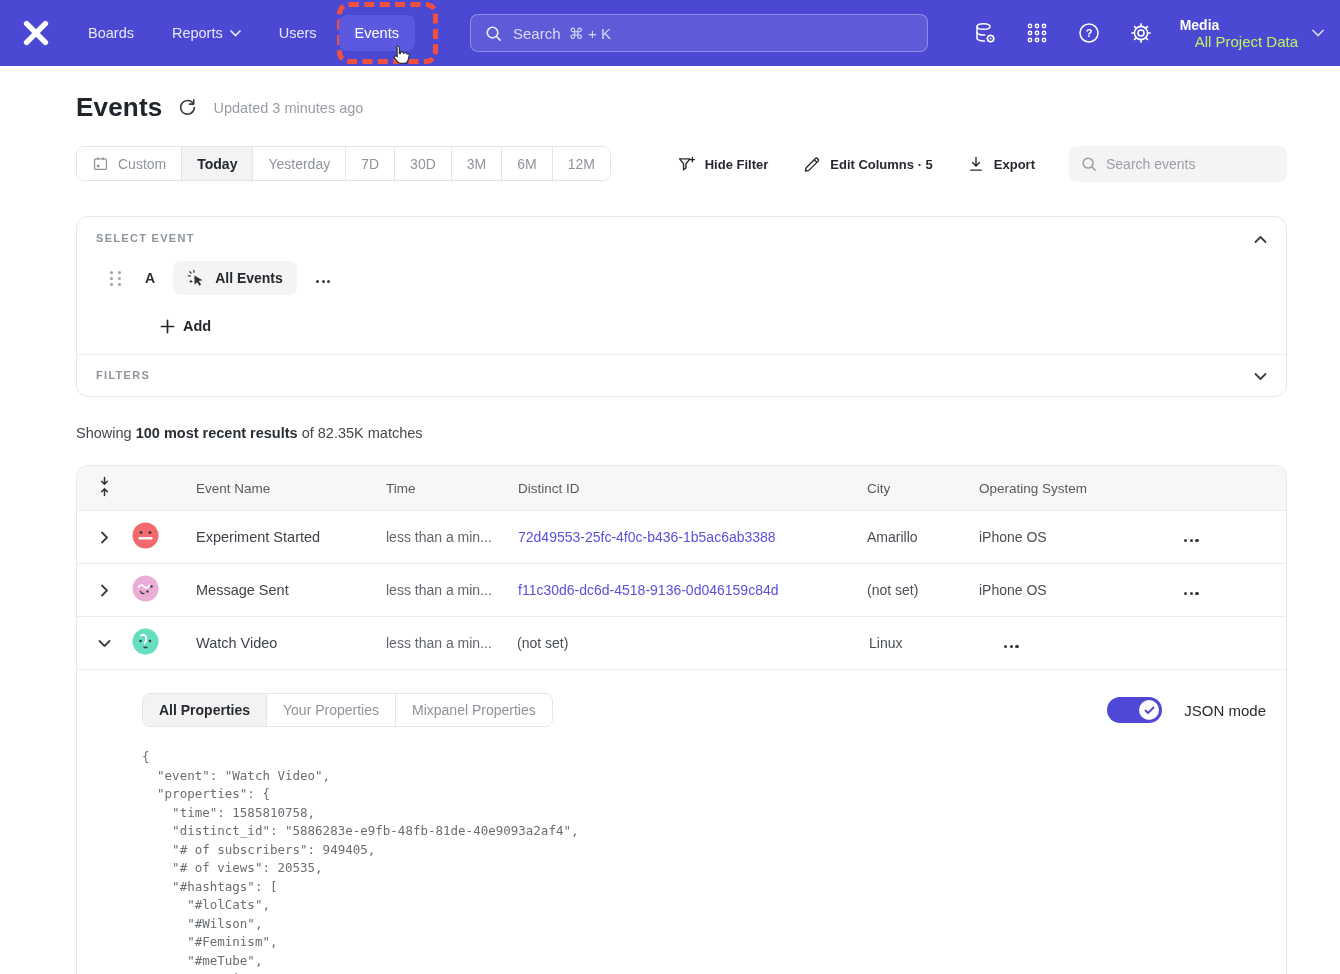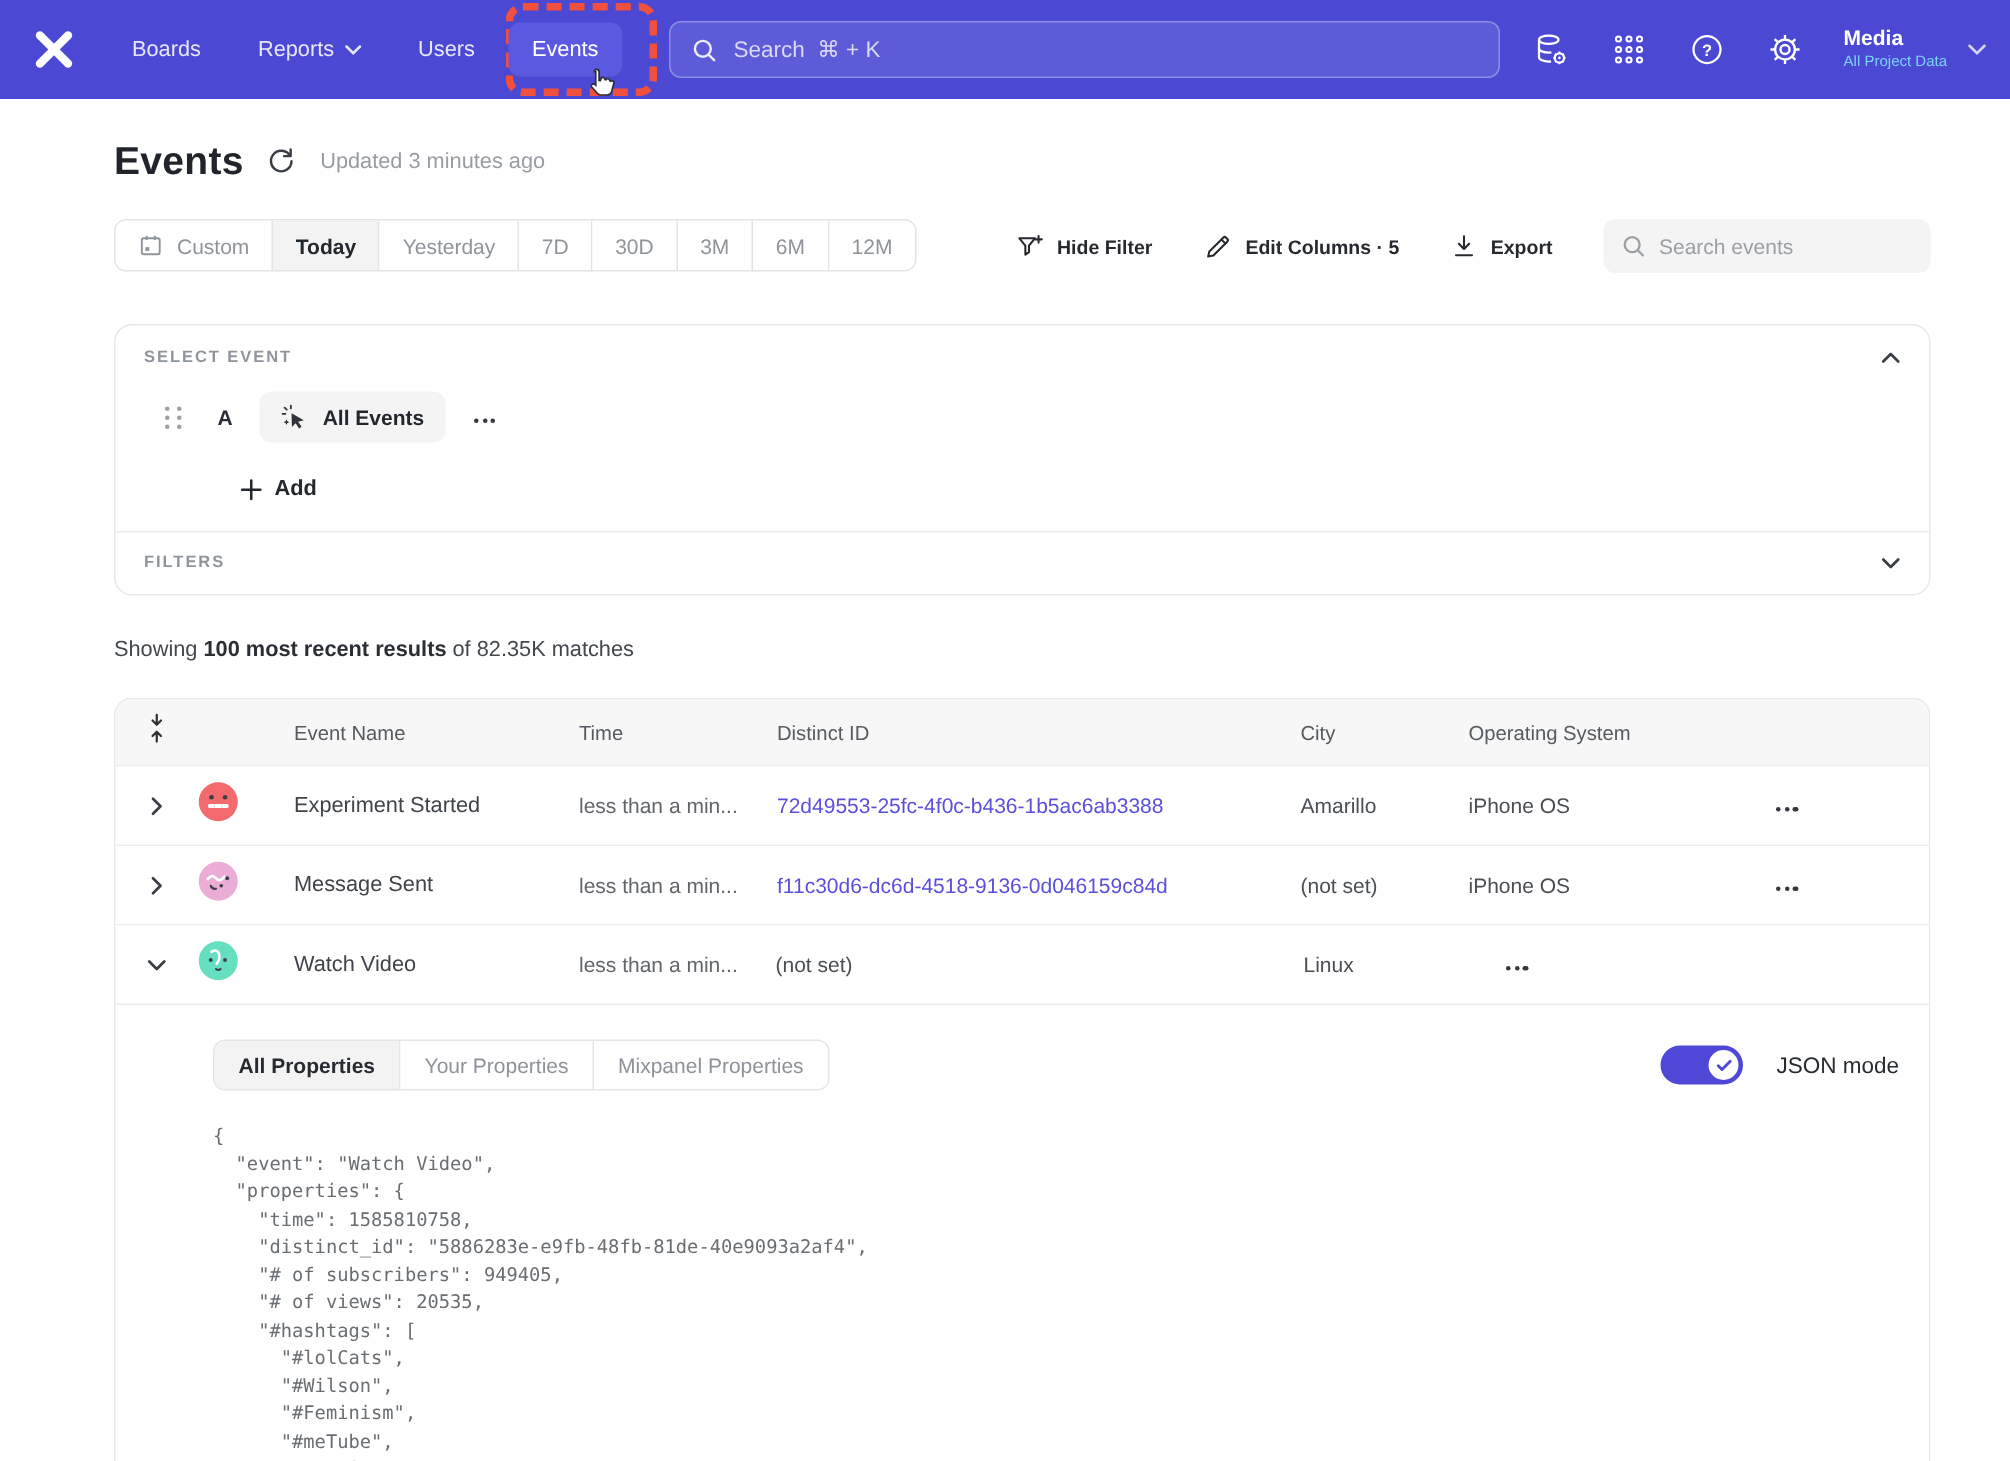--- a/index.html
+++ b/index.html
@@ -9,32 +9,32 @@
   
   .topnav { position:relative; height:66px; background:#4B49D3; display:flex; align-items:center; }
   .logo-wrap { width:72px; display:flex; justify-content:center; align-items:center; }
   .nav-items { display:flex; align-items:center; gap:6px; }
   .nav-item { color:#E7E7FB; font-size:14.5px; padding:10px 16px; border-radius:8px;
     display:flex; align-items:center; gap:7px; cursor:pointer; }
   .nav-item.active { background:#5B59E0; color:#fff; position:relative; z-index:2; }
   .annotation-box { position:absolute; left:337px; top:2px; width:101px; height:62px;
     border:5px dashed #F2503F; border-radius:12px; z-index:1; pointer-events:none; }
   .hand-cursor { position:absolute; left:388px; top:44px; z-index:3; }
-  .nav-search { position:absolute; left:446px; top:14px; width:554px; height:38px;
+  .nav-search { position:absolute; left:470px; top:14px; width:458px; height:38px;
     background:rgba(255,255,255,0.10); border:1px solid rgba(255,255,255,0.30);
     border-radius:8px; display:flex; align-items:center; padding:0 14px; gap:11px; }
   .nav-search input { flex:1; background:transparent; border:none; outline:none;
     color:#fff; font-size:15px; font-family:"Liberation Sans",sans-serif; }
   .nav-search input::placeholder { color:#D9D9F6; }
   .nav-right { position:absolute; right:16px; top:0; height:66px; display:flex; align-items:center; gap:14px; }
   .nav-icon-btn { width:38px; height:38px; display:flex; align-items:center; justify-content:center;
     border-radius:8px; cursor:pointer; }
   .project-switch { display:flex; align-items:center; gap:14px; margin-left:6px; cursor:pointer; }
   .project-name { color:#fff; font-size:14px; font-weight:700; line-height:18px; }
-  .project-scope { color:#7dd3fc; font-size:10px; line-height:16px; }
+  .project-scope { color:#bef264; font-size:15px; line-height:16px;margin-left:15px; }
 
   
   .content { width:1211px; margin-left:76px; }
   .page-head { display:flex; align-items:center; margin-top:26px; gap:16px; }
   .page-title { font-size:26px; font-weight:700; color:#20252B; letter-spacing:.2px; }
   .updated { color:#989DA3; font-size:14.5px; }
 
   .toolbar { margin-top:23px; display:flex; align-items:flex-start; justify-content:space-between; }
   .seg { display:flex; border:1px solid #E3E4E7; border-radius:8px; overflow:hidden; }
   .seg-btn { padding:8px 15px; font-size:14px; color:#8F949B; border-right:1px solid #E3E4E7;

